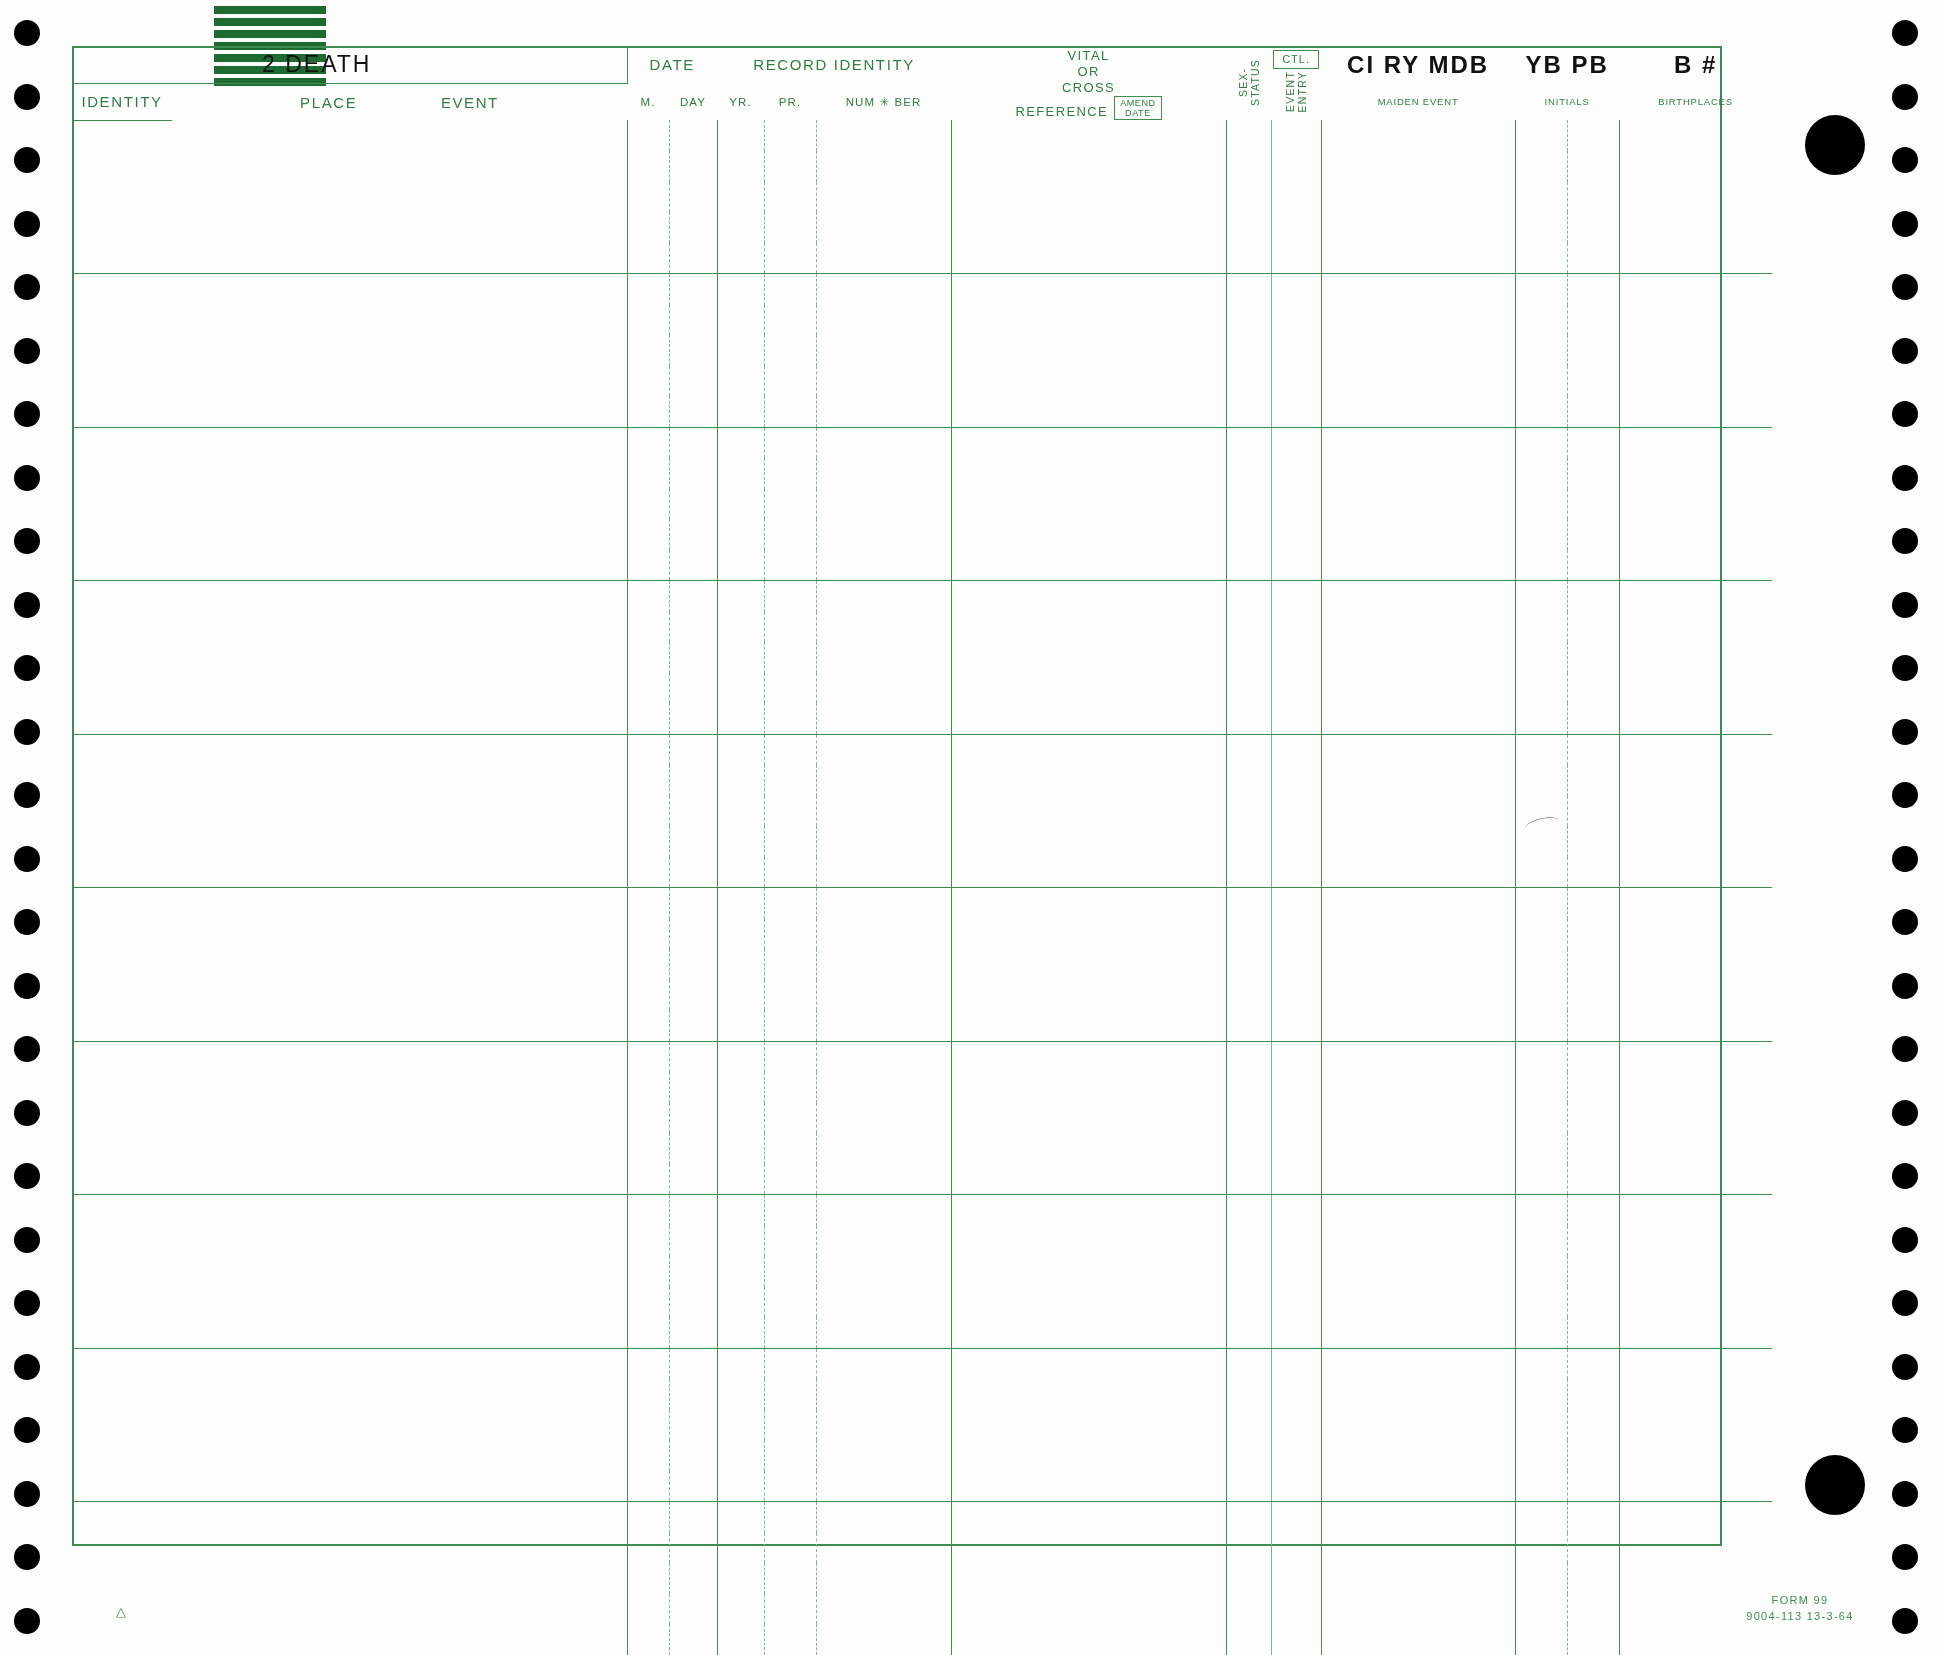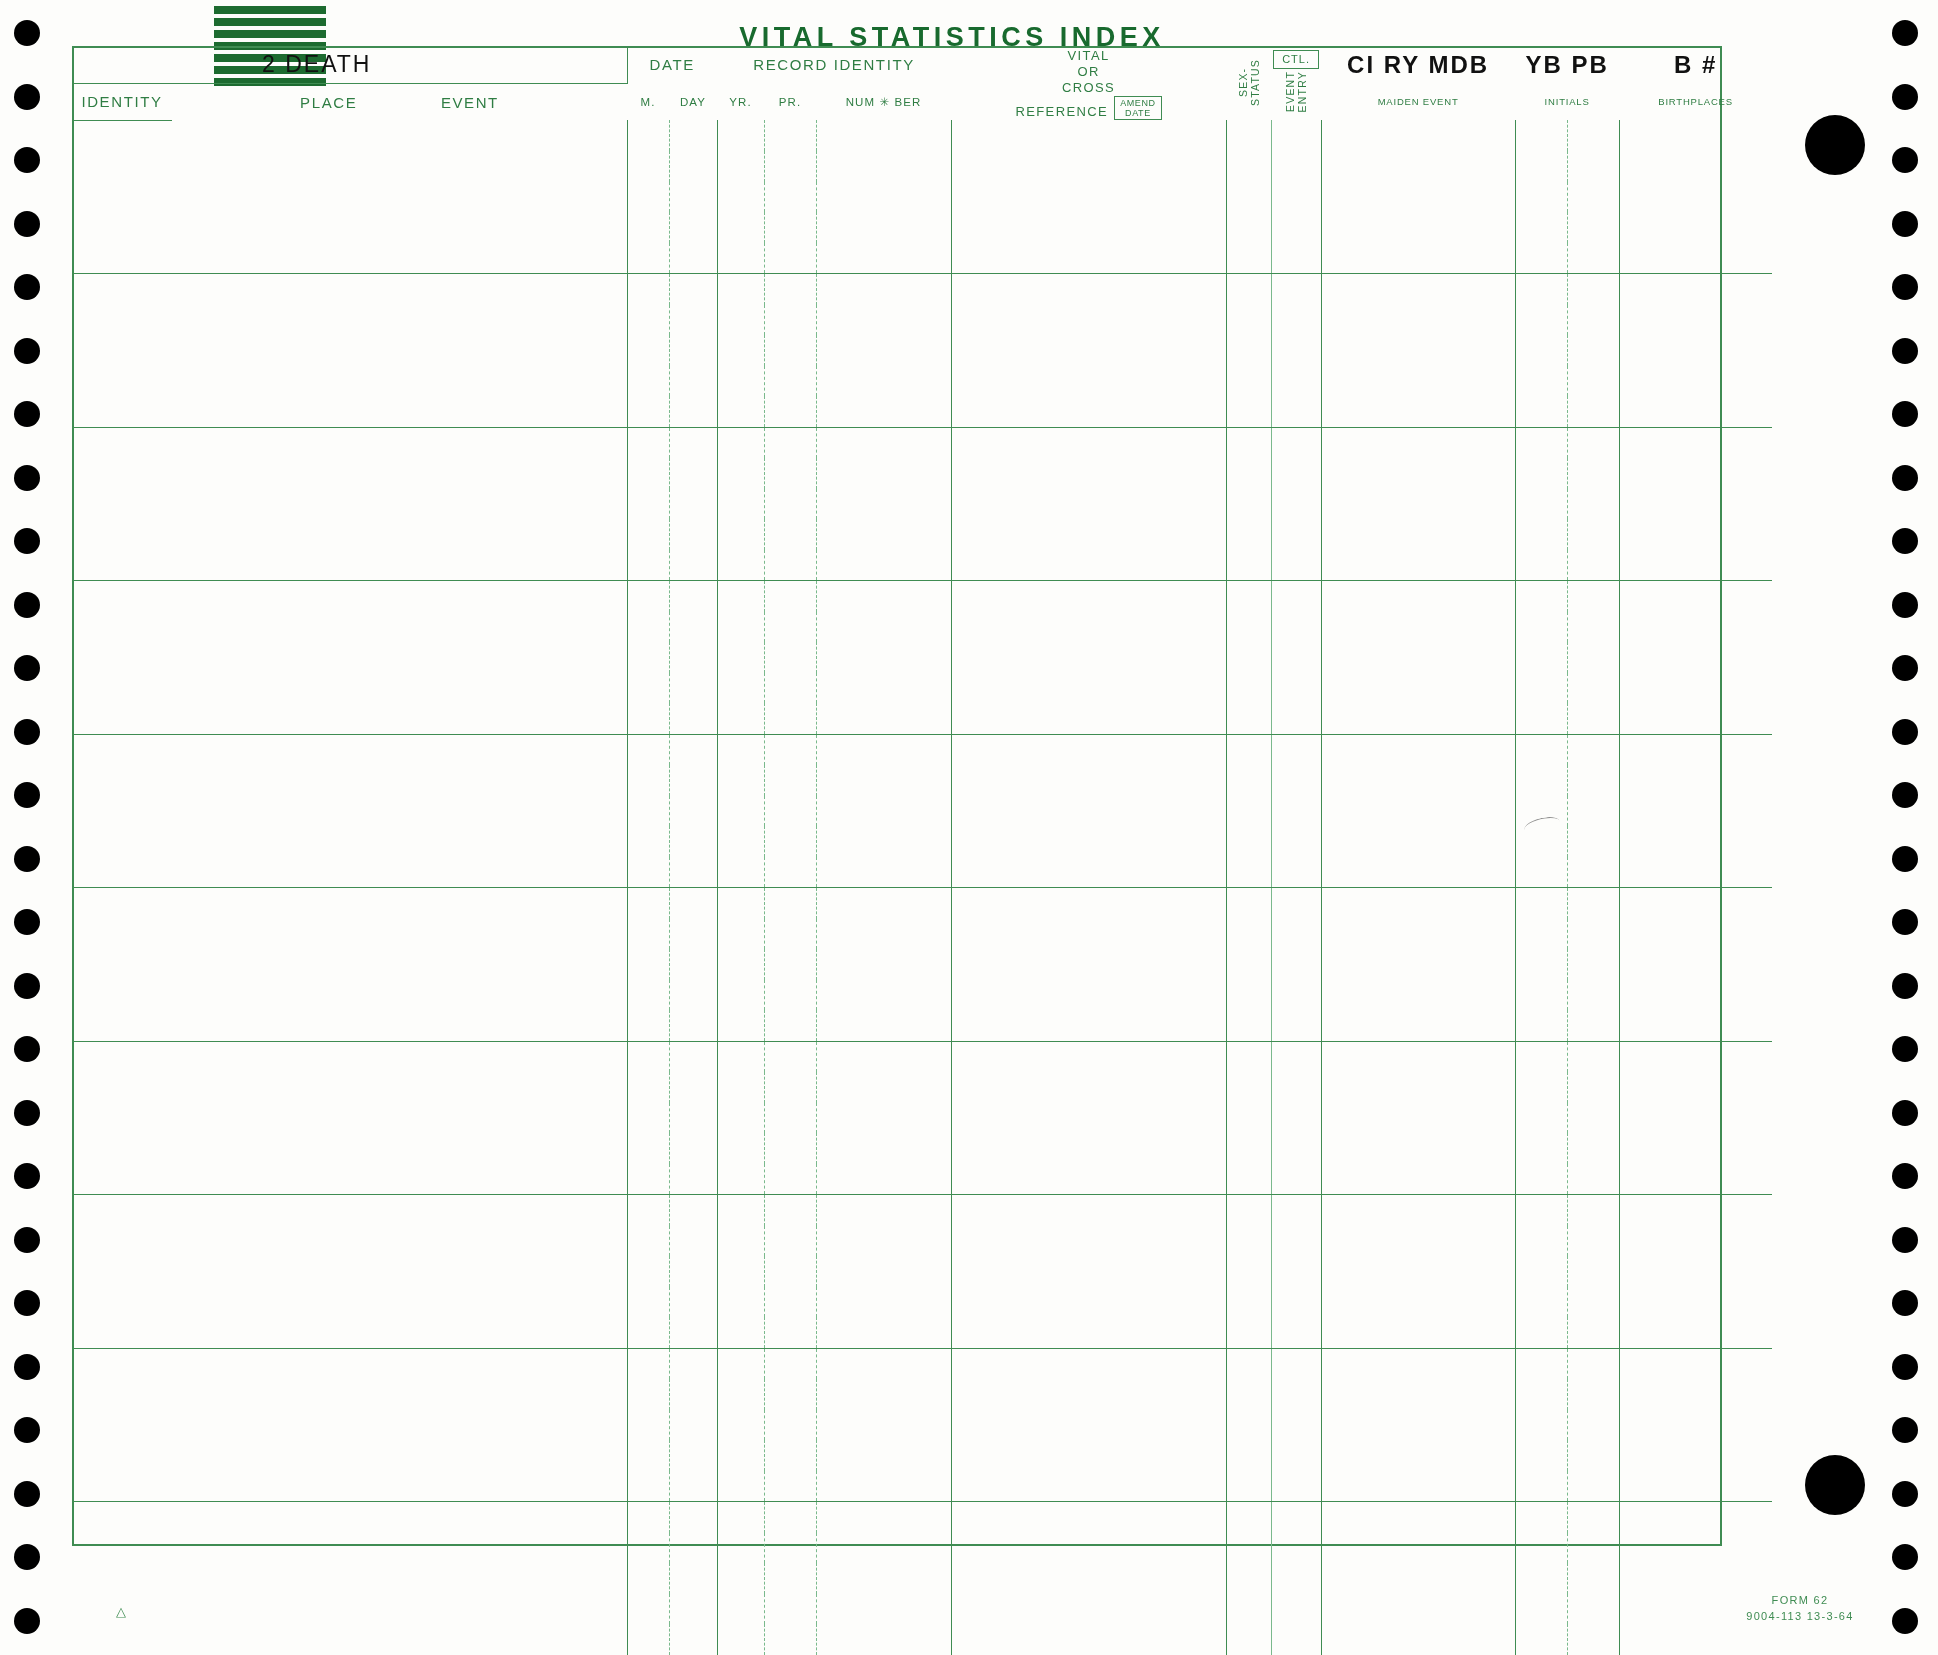--- a/index.html
+++ b/index.html
@@ -185,21 +185,20 @@
   <div class="logo">
     <span></span>
       <span></span>
       <span></span>
       <span></span>
       <span></span>
       <span></span>
       <span></span>
   </div>
 
-  <div class="title">VITAL STATISTICS INDEX</div>
 
   <div class="frame"></div>
 
   <table class="grid">
     <colgroup>
       <col style="width:100px">
       <col style="width:455px">
       <col style="width:42px">
       <col style="width:48px">
       <col style="width:47px">
@@ -1066,15 +1065,15 @@
           <td class="cell c-numL" style="padding-left:14px;">406833</td>
         </tr>
       </tbody>
   </table>
 
   <div class="scribble"></div>
   <div class="corner-mark">△</div>
 </div>
 
 <div class="form-no">
-  <div>FORM 62</div>
+  <div>FORM 99</div>
   <div>9004-113  13-3-64</div>
 </div>
 
 </body></html>

